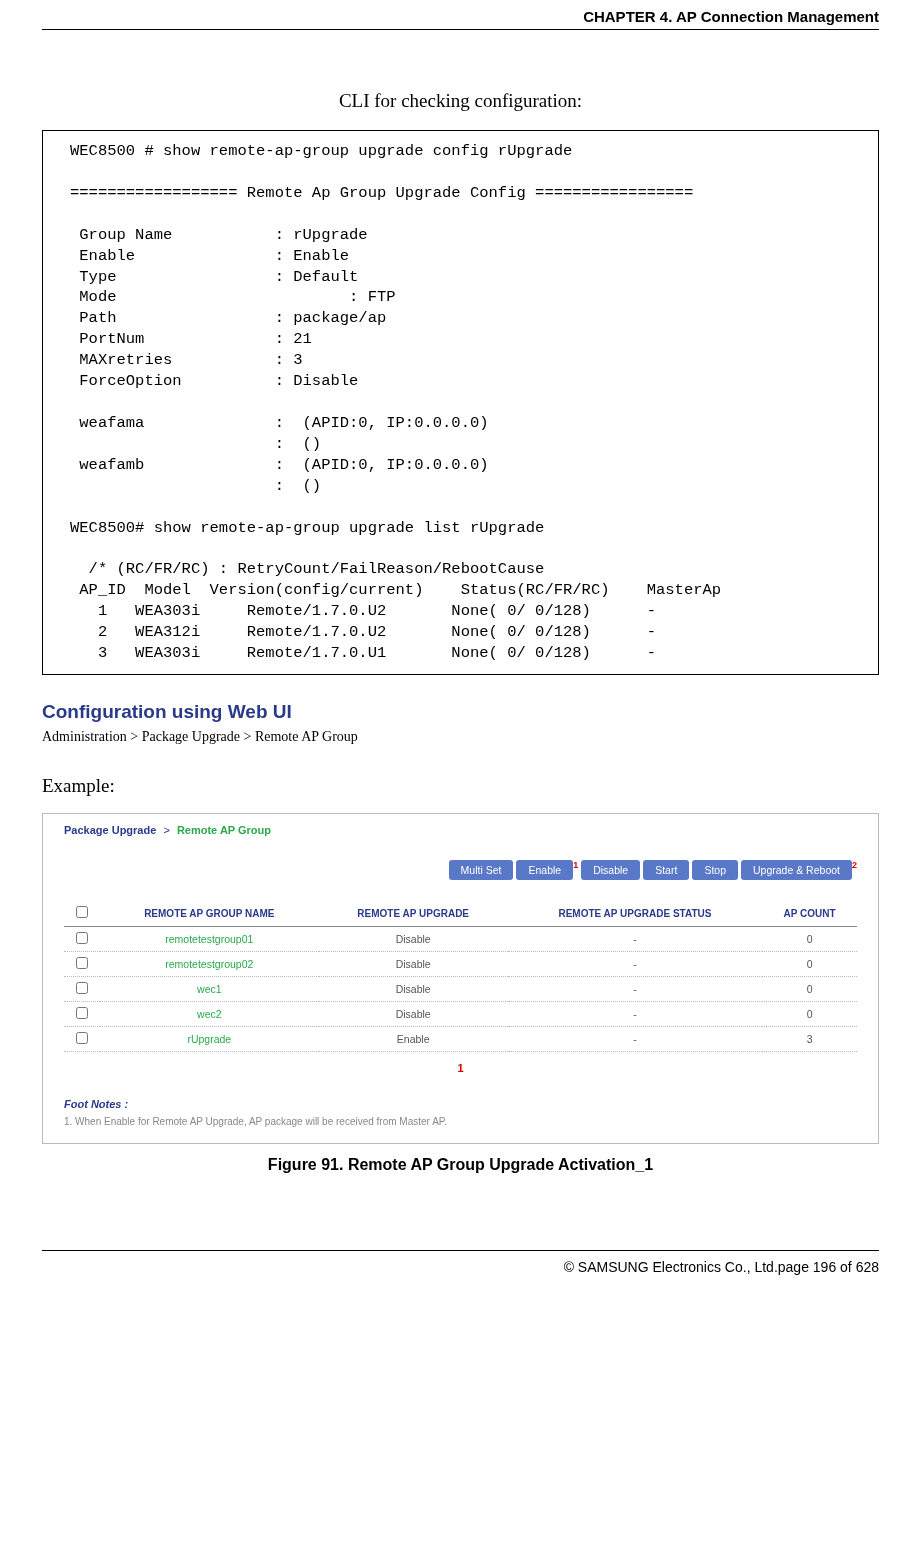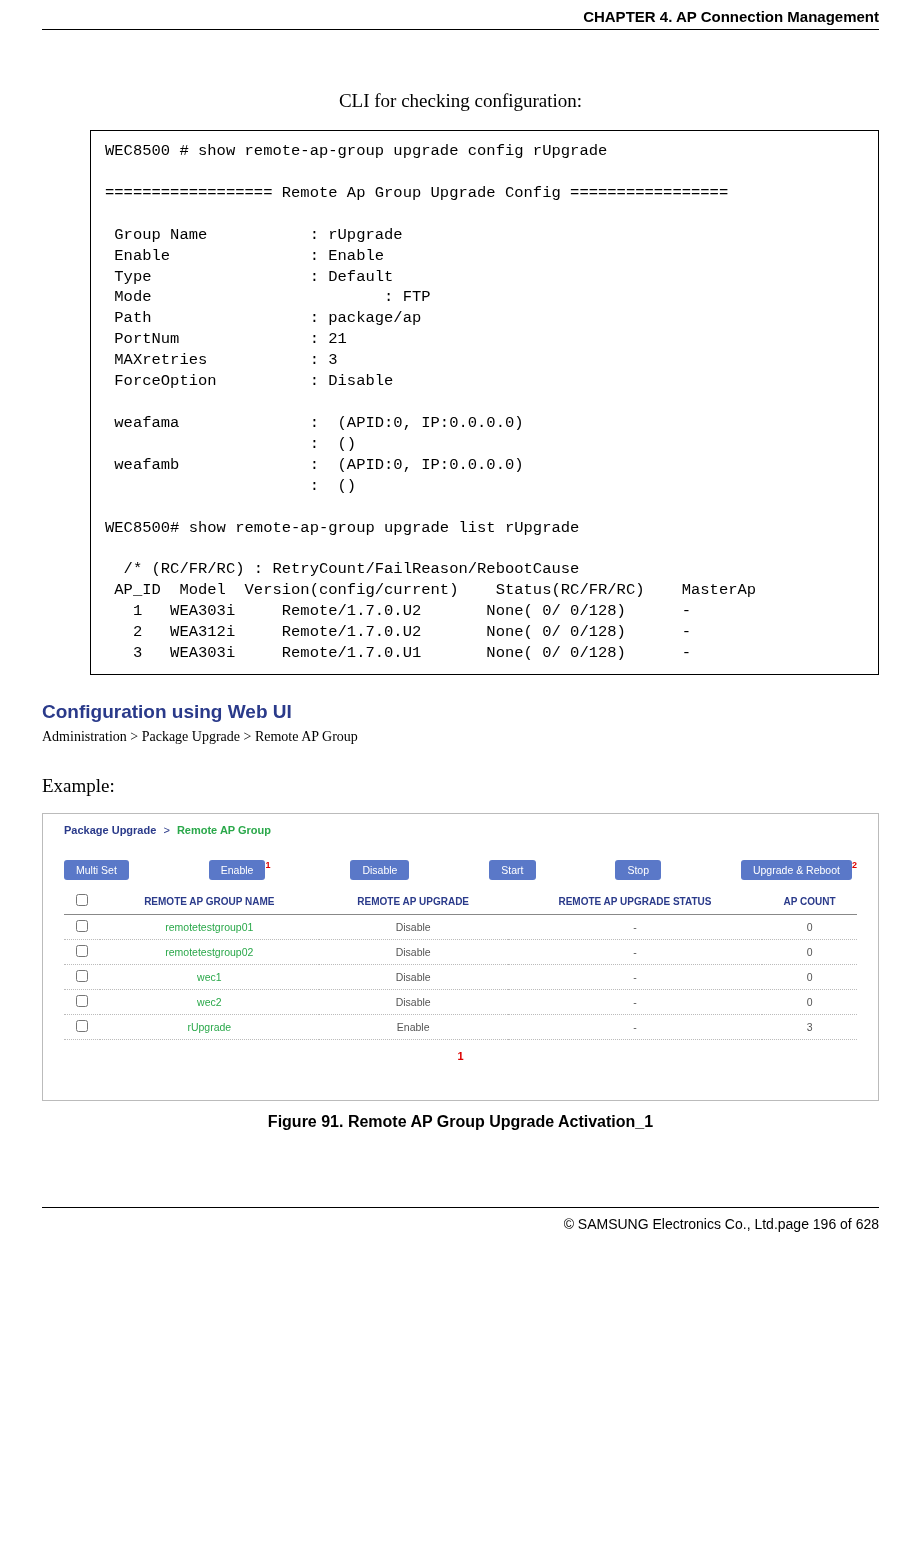--- a/index.html
+++ b/index.html
@@ -16,27 +16,26 @@
       border-bottom: 1.5px solid #000;
       padding: 8px 0 4px;
       text-align: right;
       font-family: Arial, sans-serif;
       font-weight: bold;
       font-size: 15px;
     }
     .intro { margin: 60px 0 18px; font-size: 19px; text-align: center; }
     .cli-box {
       border: 1.5px solid #000;
-      padding: 10px 14px;
+      padding: 10px 27px;
       font-family: 'Courier New', monospace;
       font-size: 15.5px;
       white-space: pre;
       line-height: 1.35;
       margin-bottom: 26px;
-      margin-left: 48px;
     }
     .section-title {
       color: #2a3a8a;
       font-family: Arial, sans-serif;
       font-weight: bold;
       font-size: 19px;
       margin: 16px 0 6px;
     }
     .nav-path { font-size: 14px; margin-bottom: 30px; }
     .example { font-size: 19px; margin-bottom: 16px; }
@@ -48,24 +47,24 @@
       color: #555;
       margin-bottom: 12px;
       background: #fff;
     }
     .breadcrumb { padding: 4px 0 24px; font-size: 11px; }
     .breadcrumb .bc1 { color: #2a3a8a; font-weight: bold; }
     .breadcrumb .sep { color: #2a3a8a; padding: 0 4px; }
     .breadcrumb .bc2 { color: #2aa84a; font-weight: bold; }
     .btn-row {
       display: flex;
-      justify-content: space-between;
-      gap: 12px;
+      justify-content: flex-end;
+      gap: 3px;
       align-items: center;
-      margin-bottom: 8px;
+      margin-bottom: 20px;
     }
     .btn {
       background: #5a78c8;
       color: #fff;
       font-size: 10.5px;
       padding: 4px 12px;
       border-radius: 3px;
       border: none;
       cursor: pointer;
       display: inline-block;
@@ -216,20 +215,22 @@
           <td><span class="link">rUpgrade</span></td>
           <td>Enable</td>
           <td>-</td>
           <td>3</td>
         </tr>
       </tbody>
     </table>
 
     <div class="ann-center">1</div>
 
+    <div class="footnotes-h">Foot Notes :</div>
+    <div class="footnote">1. When Enable for Remote AP Upgrade, AP package will be received from Master AP.</div>
   </div>
 
   <div class="figure-caption">Figure 91. Remote AP Group Upgrade Activation_1</div>
 
   <div class="footer">
     <span>© SAMSUNG Electronics Co., Ltd.</span>
     <span>page 196 of 628</span>
   </div>
 </div>
 

